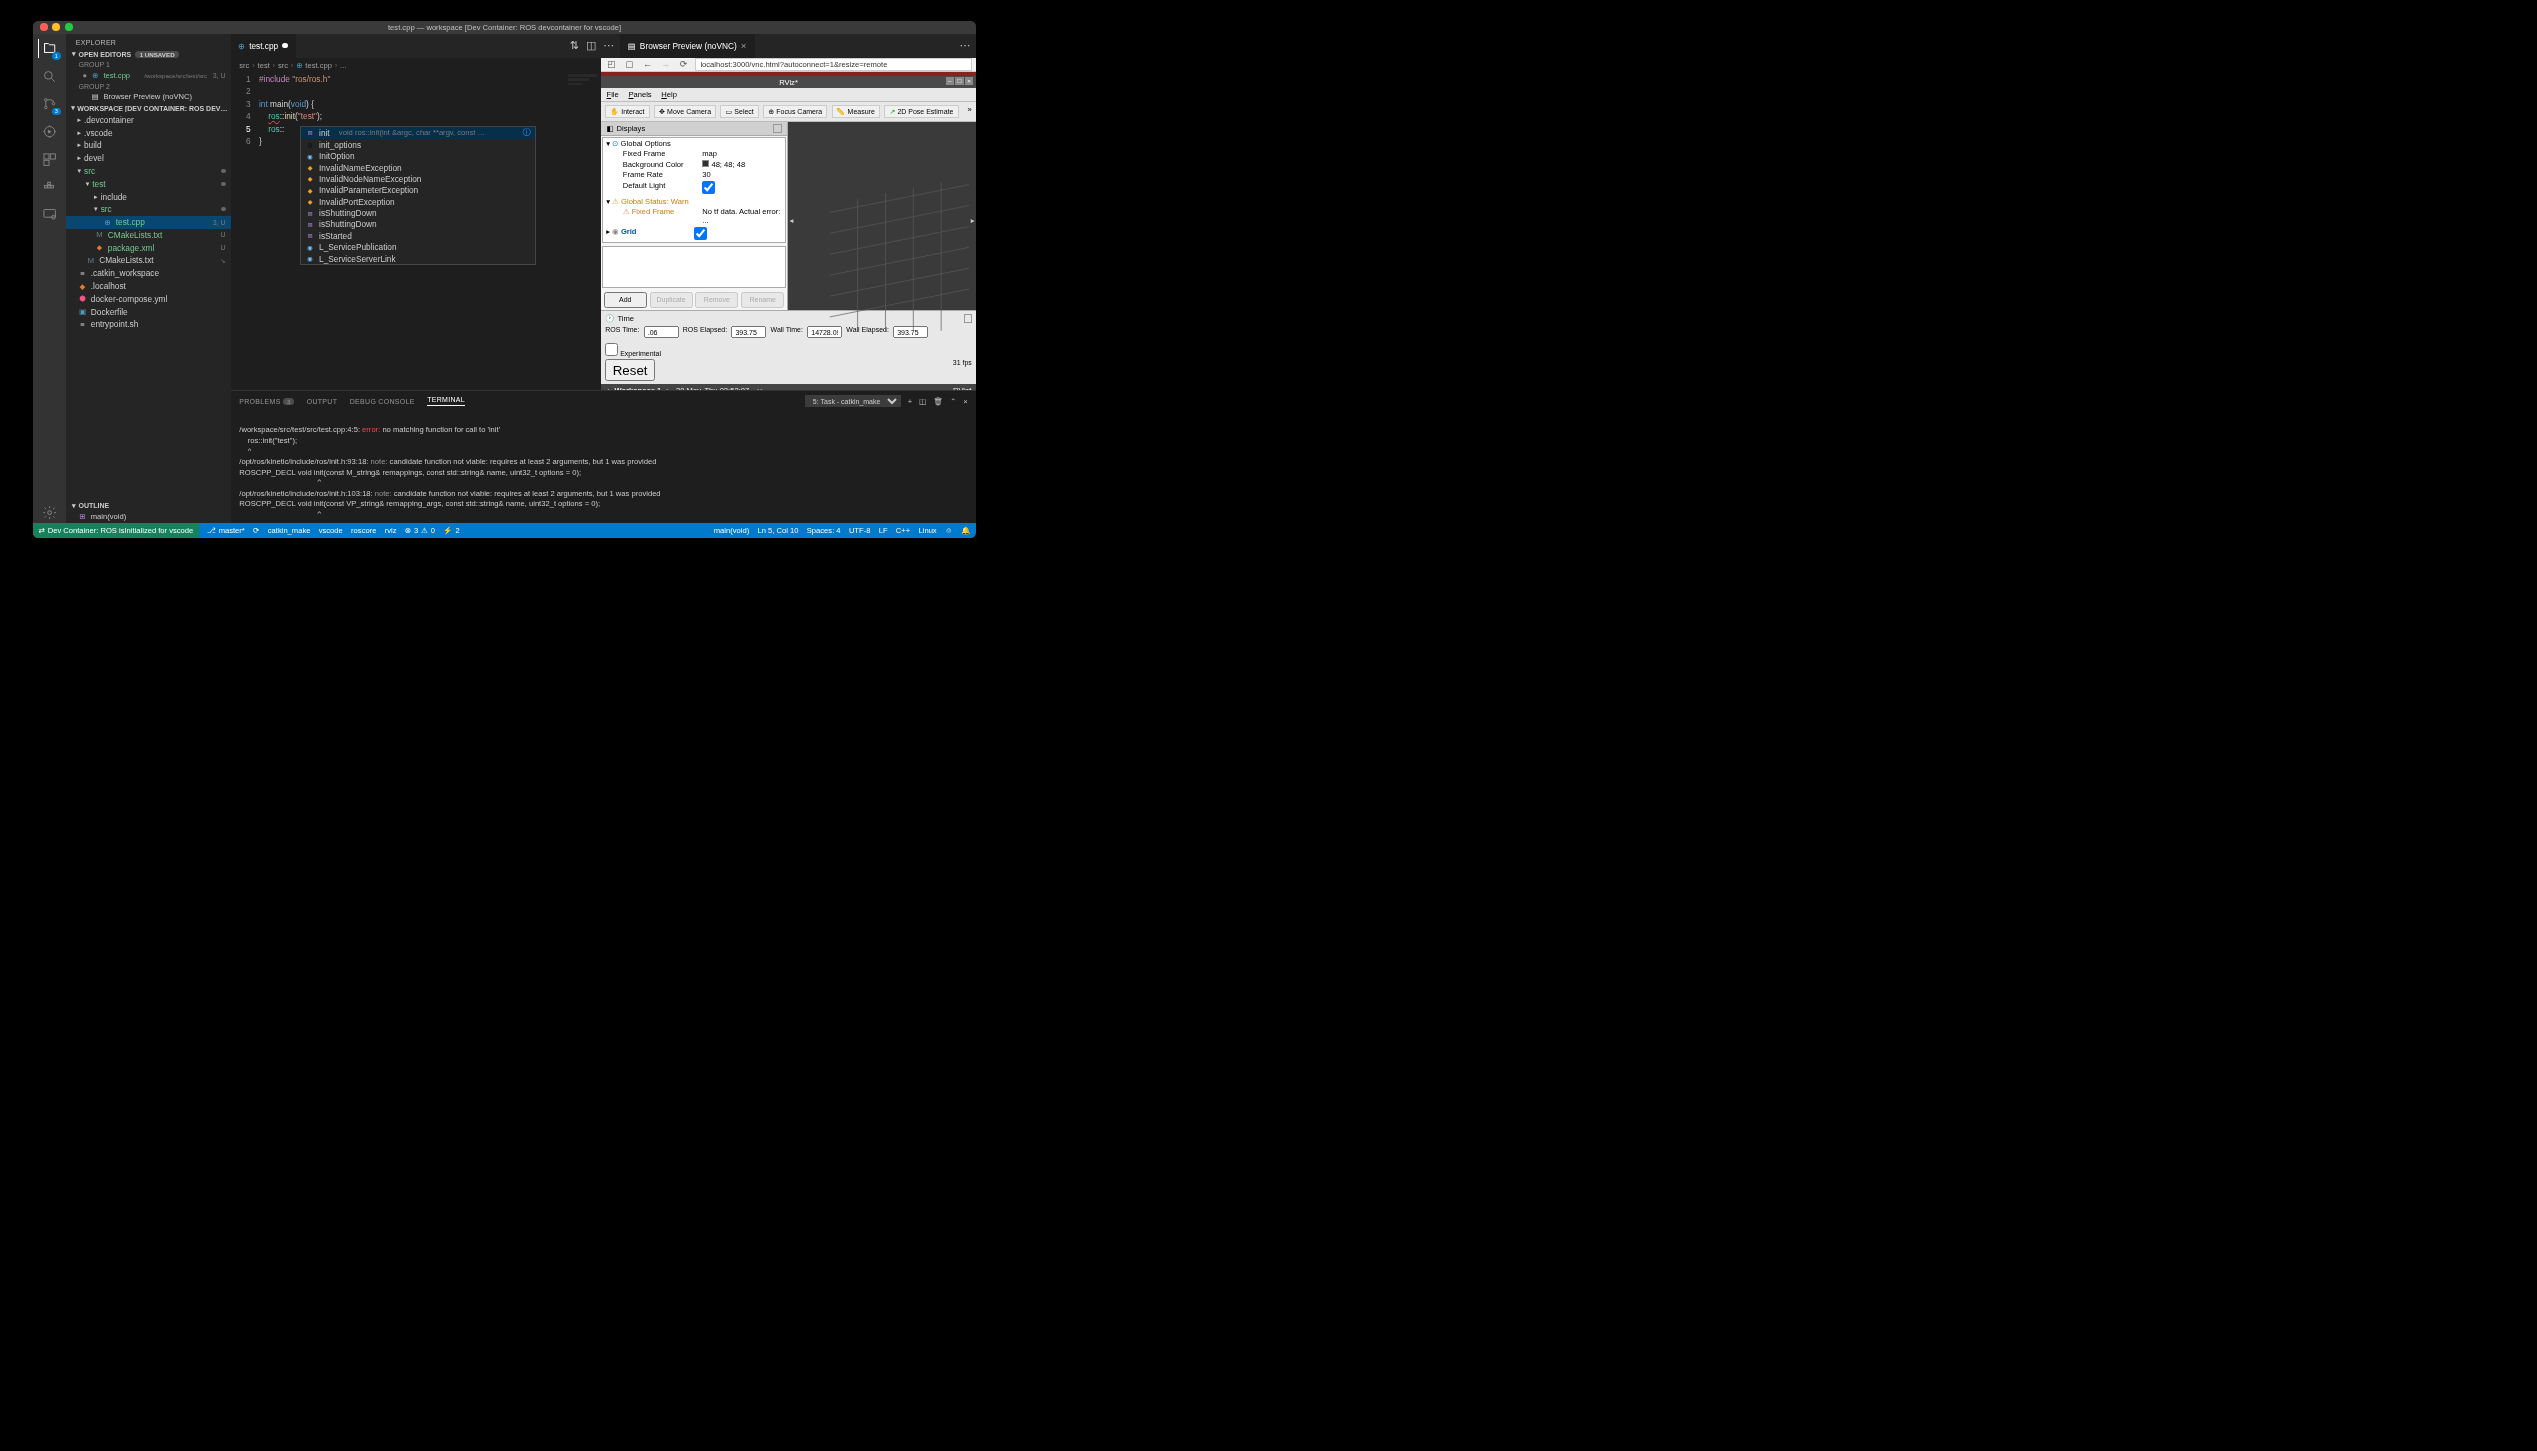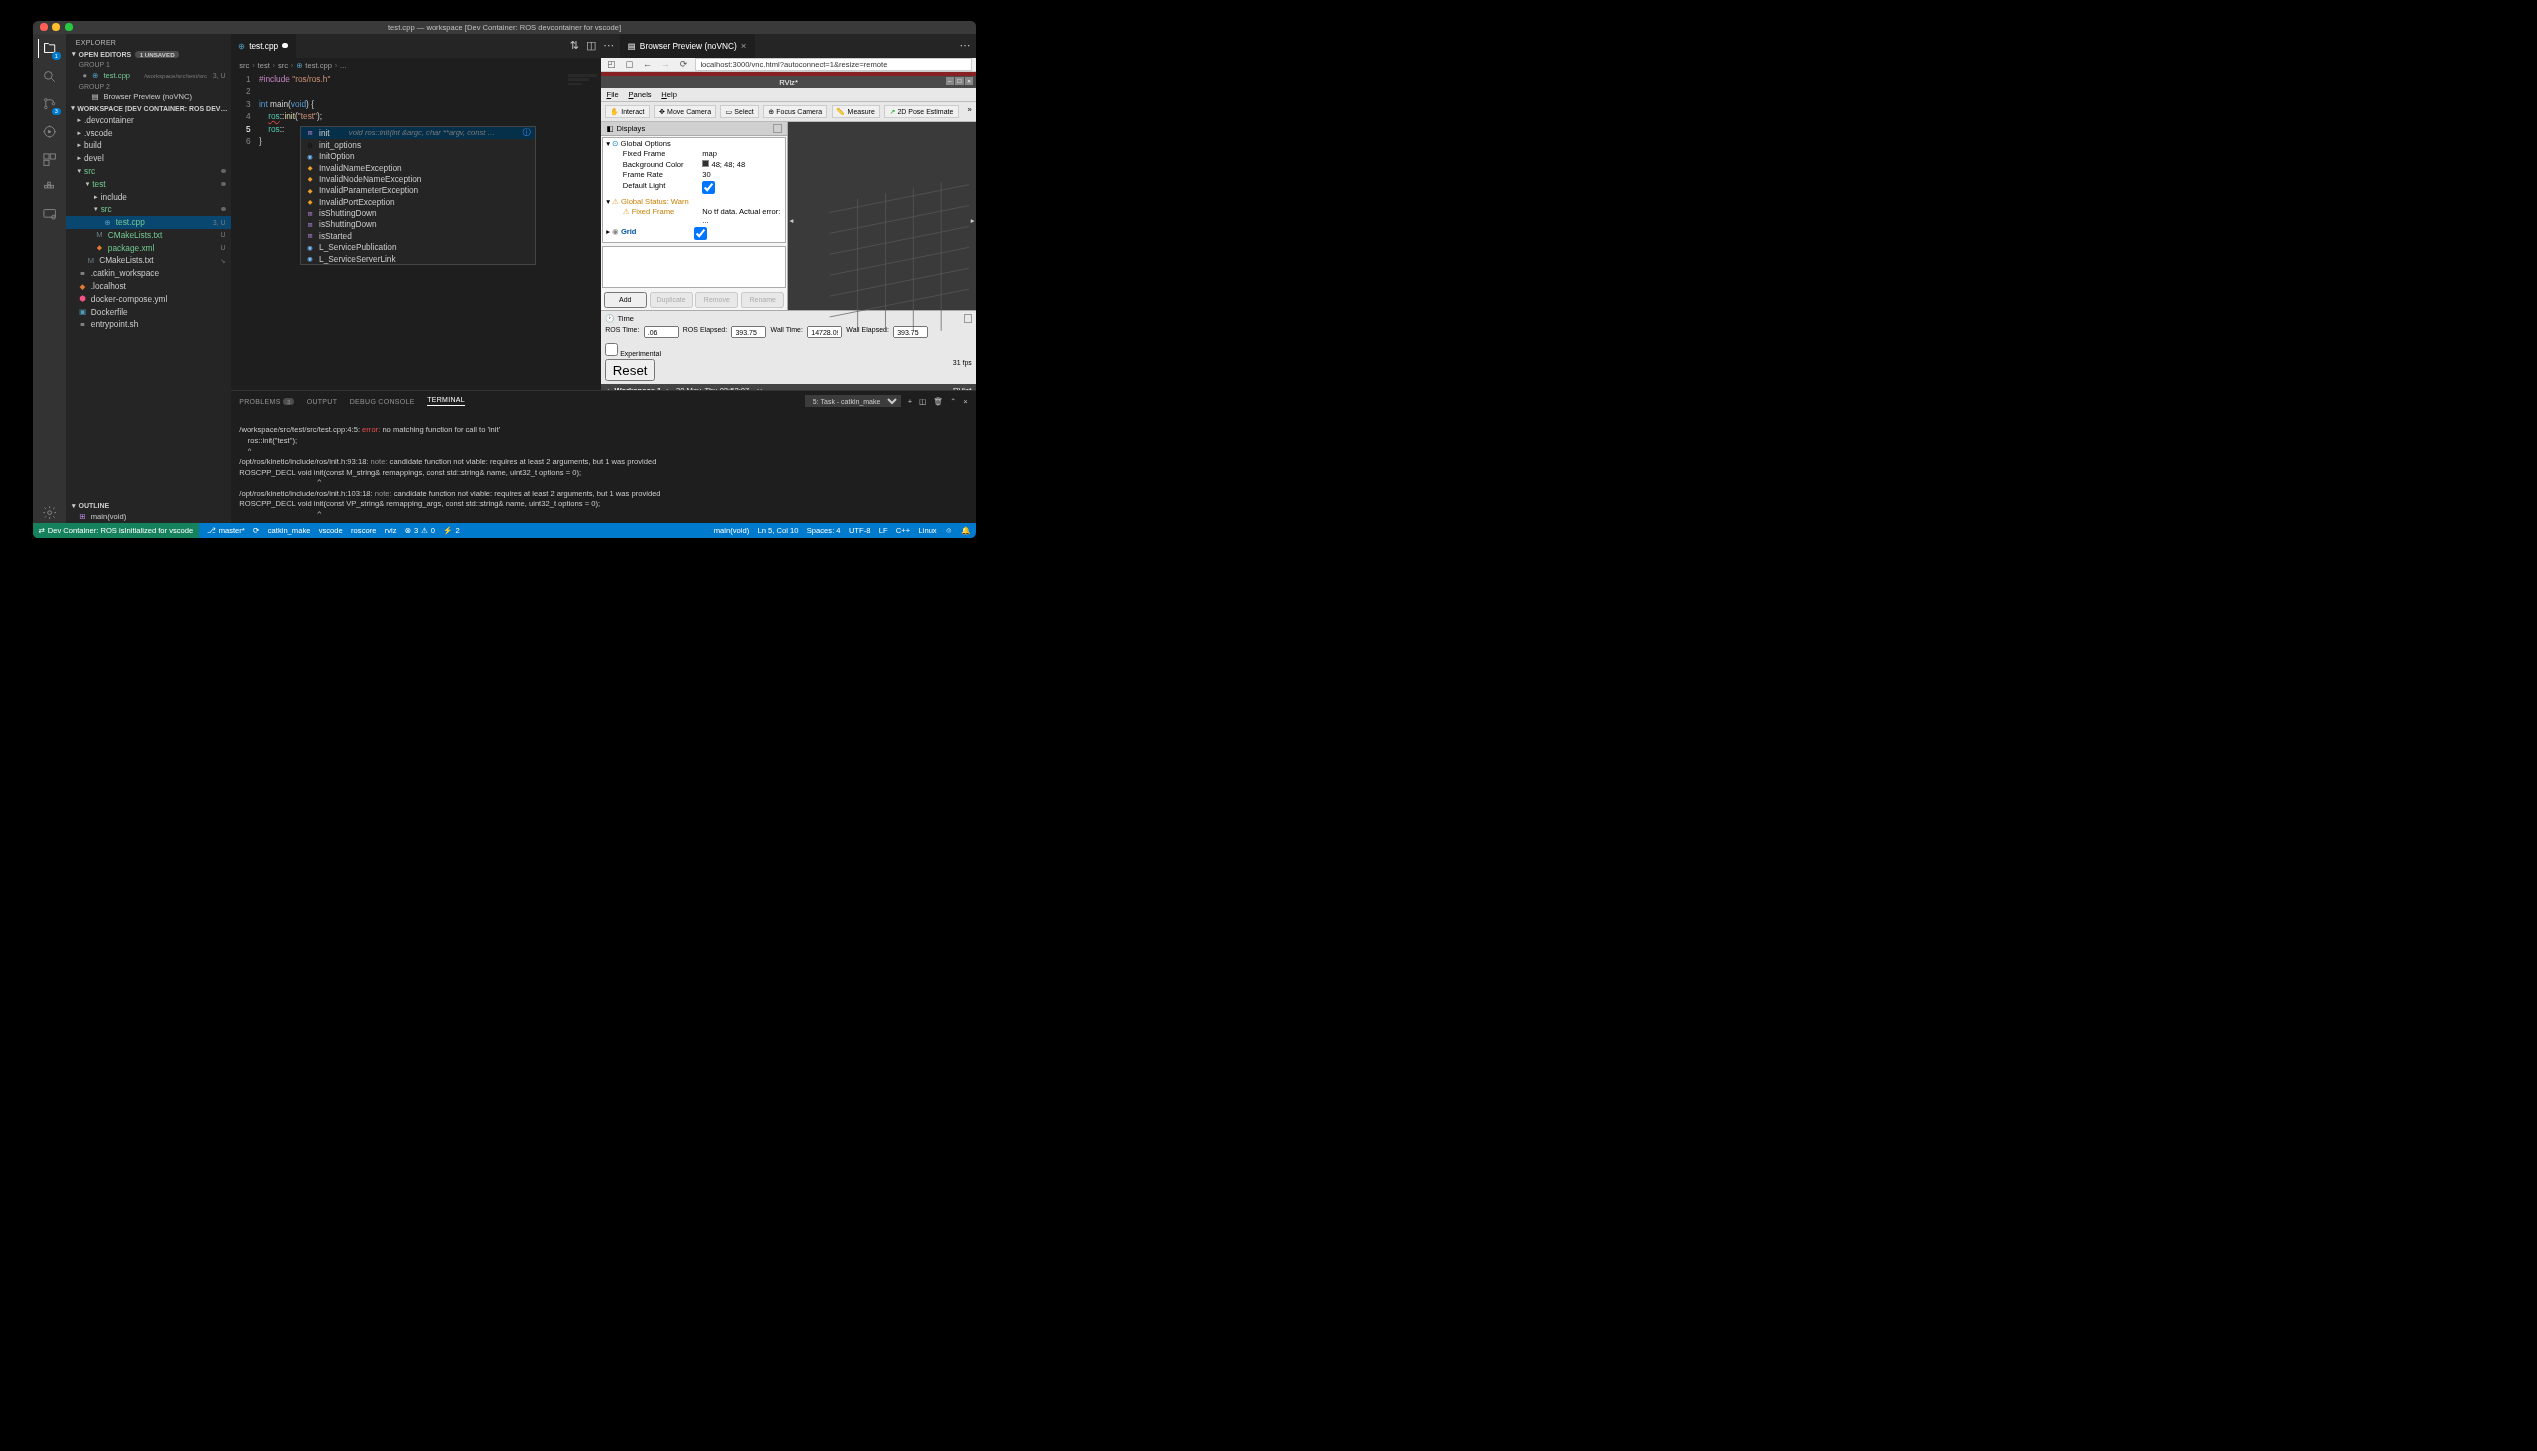--- a/index.html
+++ b/index.html
@@ -60,21 +60,21 @@
 .minimap { position: absolute; right: 0; top: 0; width: 35px; height: 28px; opacity: 0.3; }
 
 .intellisense { position: absolute; left: 69px; top: 53px; background: #252526; border: 0.7px solid #454545; font-family: Menlo, Consolas, monospace; font-size: 8.3px; width: 236px; z-index: 10; }
 .is-item { display: flex; align-items: center; padding: 0.7px 4.2px; gap: 4.2px; cursor: pointer; }
 .is-item.selected { background: #062f4a; }
 .is-item .is-icon { width: 9.7px; height: 9.7px; display: flex; align-items: center; justify-content: center; font-size: 6.2px; border-radius: 1.4px; }
 .is-icon.method { color: #b180d7; }
 .is-icon.class { color: #ee9d28; }
 .is-icon.var { color: #75beff; }
 .is-item .is-name { color: #ccc; }
-.is-item .is-detail { color: #7a7a7a; margin-left: 15px; font-size: 7.6px; flex: 1; white-space: nowrap; overflow: hidden; font-style: italic; }
+.is-item .is-detail { color: #7a7a7a; margin-left: 5px; font-size: 7.6px; flex: 1; white-space: nowrap; overflow: hidden; }
 .is-item .is-info { color: #3794ff; }
 
 .browser-pane { width: 376px; background: #e8e8e8; display: flex; flex-direction: column; border-left: 0.7px solid #1e1e1e; }
 .browser-toolbar { height: 19.4px; background: #f0f0f0; display: flex; align-items: center; padding: 0 4.2px; gap: 5.5px; border-bottom: 0.7px solid #ccc; }
 .bt-icon { width: 12.5px; height: 12.5px; display: flex; align-items: center; justify-content: center; color: #555; cursor: pointer; font-size: 9px; }
 .bt-url { flex: 1; background: #fff; border: 0.7px solid #ccc; padding: 1.4px 4.2px; font-size: 7.6px; color: #333; }
 .rviz { flex: 1; background: #dcdcdc; display: flex; flex-direction: column; font-size: 7.6px; }
 .rviz-title { background: #4a4a4a; color: #fff; text-align: center; padding: 1.4px 0; font-size: 7.6px; position: relative; }
 .rviz-title .wb { position: absolute; right: 2.8px; top: 0.7px; display: flex; gap: 1.4px; }
 .rviz-title .wb span { width: 8.3px; height: 8.3px; background: #888; display: inline-block; font-size: 6.2px; line-height: 8.3px; text-align: center; color: #fff; }

